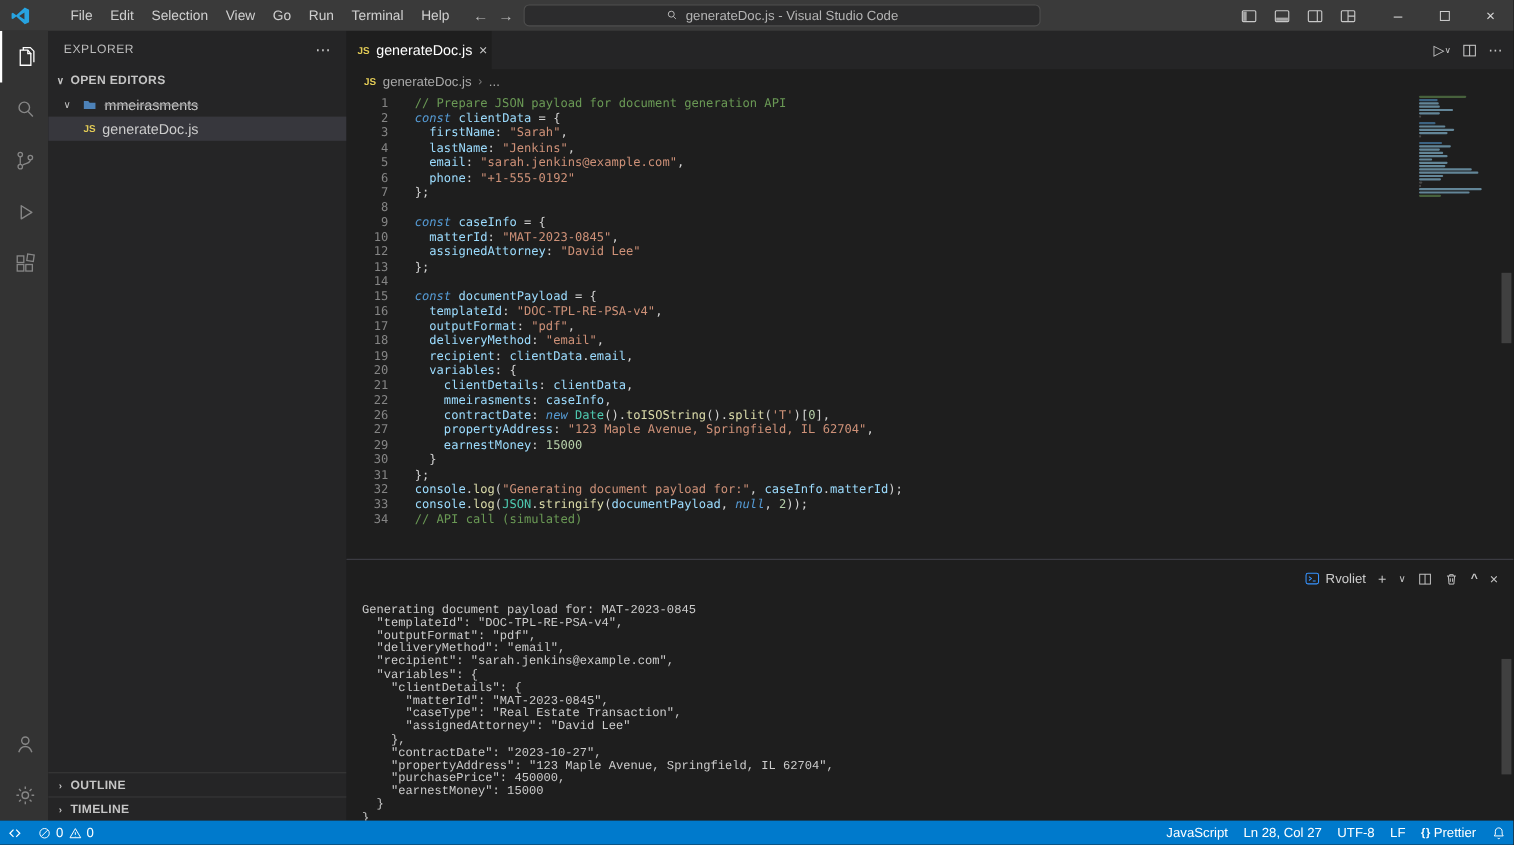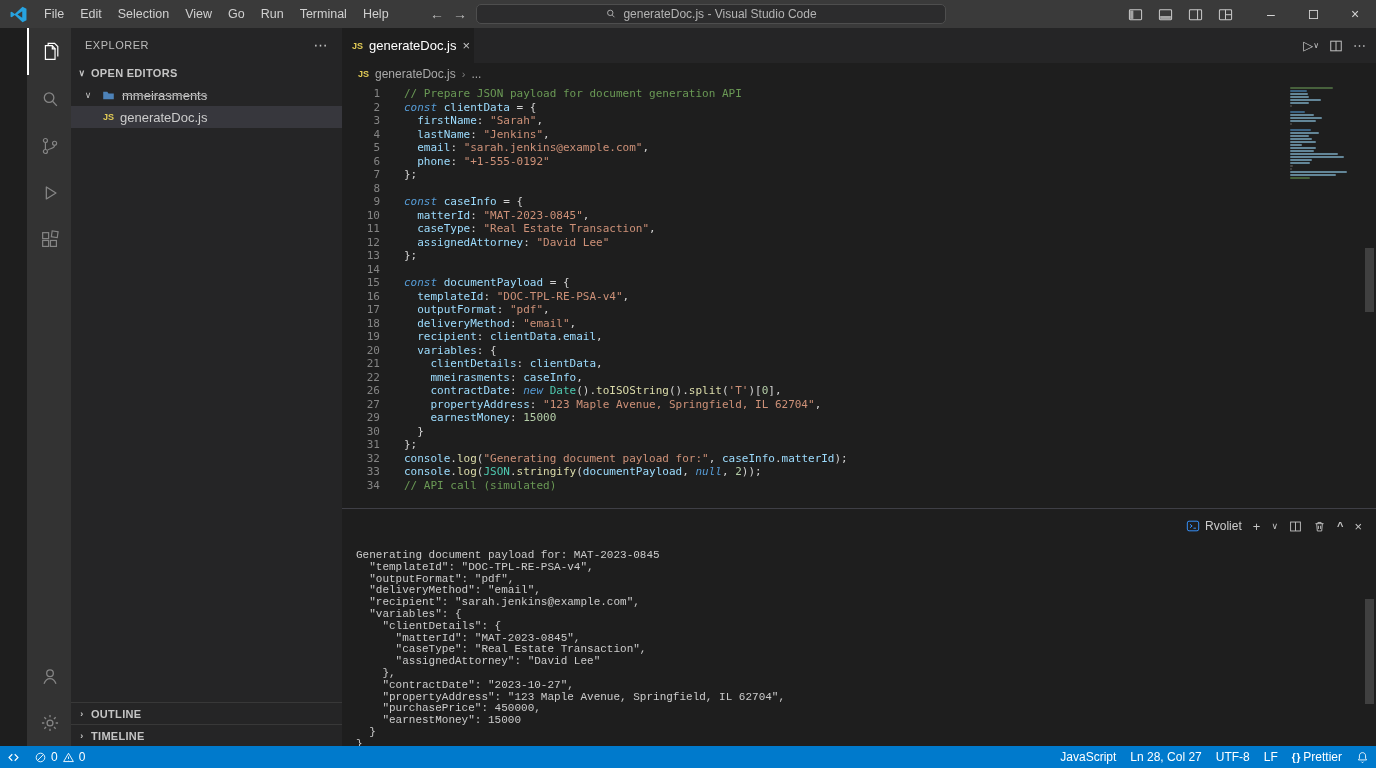--- a/index.html
+++ b/index.html
@@ -2,32 +2,32 @@
 <html style="--c-status: #007acc; --c-titlebar: #3a3a3a; --c-activity: #333333; --c-sidebar: #252526; --c-editor: #1e1e1e; --c-selected: #37373d; --tk-kw: #569cd6; --tk-var: #9cdcfe; --tk-str: #ce9178; --tk-num: #b5cea8; --tk-fn: #dcdcaa; --tk-cls: #4ec9b0; --tk-pun: #d4d4d4; --tk-cm: #6a9955; --tk-txt: #d4d4d4;"><head>
 <meta charset="utf-8">
 <style>
   *{margin:0;padding:0;box-sizing:border-box;}
   html,body{width:1376px;height:768px;overflow:hidden;background:#1e1e1e;font-family:"Liberation Sans",sans-serif;}
   .window{width:1376px;height:768px;display:flex;flex-direction:column;color:#cccccc;font-size:13px;}
 
   
   .titlebar{flex:0 0 28px;background:var(--c-titlebar,#3a3a3a);display:flex;align-items:center;position:relative;}
   .logo{width:36px;display:flex;justify-content:center;align-items:center;}
-  .menu-bar{display:flex;height:100%;}
+  .menu-bar{display:flex;height:100%;margin-left:20px;}
   .menu-item{padding:0 8px;line-height:28px;font-size:12.5px;color:#d0d0d0;cursor:default;}
   .title-center{position:absolute;left:50%;top:4px;transform:translateX(-50%);display:flex;align-items:center;gap:9px;}
   .nav-arrow{color:#bdbdbd;font-size:14px;line-height:20px;}
   .command-center{width:470px;height:20px;background:#2c2c2d;border:1px solid #4e4e4e;border-radius:5px;display:flex;align-items:center;justify-content:center;gap:6px;color:#b4b4b4;font-size:12px;}
   .titlebar-right{margin-left:auto;display:flex;align-items:center;height:100%;}
   .layout-icons{display:flex;gap:4px;margin-right:12px;color:#c8c8c8;}
   .icon-btn{width:26px;height:26px;display:flex;align-items:center;justify-content:center;}
   .win-btn{width:42px;height:28px;display:flex;align-items:center;justify-content:center;color:#d4d4d4;font-size:14px;}
 
   
-  .main{flex:1;display:flex;min-height:0;margin-left:27px;}
+  .main{flex:1;display:flex;min-height:0;}
   .activitybar{flex:0 0 44px;background:var(--c-activity,#333333);display:flex;flex-direction:column;align-items:stretch;}
   .act-item{height:47px;display:flex;align-items:center;justify-content:center;color:#868686;border-left:2px solid transparent;}
   .act-item.active{color:#ffffff;border-left-color:#ffffff;}
   .act-spacer{flex:1;}
 
   
   .sidebar{flex:0 0 271px;background:var(--c-sidebar,#252526);display:flex;flex-direction:column;min-height:0;}
   .sidebar-header{flex:0 0 34px;display:flex;align-items:center;padding:0 14px;font-size:11px;letter-spacing:.5px;color:#bbbbbb;}
   .sidebar-header .more{margin-left:auto;color:#c5c5c5;font-size:14px;}
   .section-row{height:22px;display:flex;align-items:center;font-size:11px;font-weight:700;color:#c5c5c5;letter-spacing:.3px;padding-left:4px;gap:2px;}
@@ -270,21 +270,20 @@
             <div class="code-line"><div class="line-num">1</div><div class="line-content"><span class="tk-cm">// Prepare JSON payload for document generation API</span></div></div>
             <div class="code-line"><div class="line-num">2</div><div class="line-content"><span class="tk-kw">const</span><span class="tk-txt"> </span><span class="tk-var">clientData</span><span class="tk-txt"> </span><span class="tk-pun">=</span><span class="tk-txt"> </span><span class="tk-pun">{</span></div></div>
             <div class="code-line"><div class="line-num">3</div><div class="line-content"><span class="tk-txt">  </span><span class="tk-var">firstName</span><span class="tk-pun">:</span><span class="tk-txt"> </span><span class="tk-str">"Sarah"</span><span class="tk-pun">,</span></div></div>
             <div class="code-line"><div class="line-num">4</div><div class="line-content"><span class="tk-txt">  </span><span class="tk-var">lastName</span><span class="tk-pun">:</span><span class="tk-txt"> </span><span class="tk-str">"Jenkins"</span><span class="tk-pun">,</span></div></div>
             <div class="code-line"><div class="line-num">5</div><div class="line-content"><span class="tk-txt">  </span><span class="tk-var">email</span><span class="tk-pun">:</span><span class="tk-txt"> </span><span class="tk-str">"sarah.jenkins@example.com"</span><span class="tk-pun">,</span></div></div>
             <div class="code-line"><div class="line-num">6</div><div class="line-content"><span class="tk-txt">  </span><span class="tk-var">phone</span><span class="tk-pun">:</span><span class="tk-txt"> </span><span class="tk-str">"+1-555-0192"</span></div></div>
             <div class="code-line"><div class="line-num">7</div><div class="line-content"><span class="tk-pun">};</span></div></div>
             <div class="code-line"><div class="line-num">8</div><div class="line-content"></div></div>
             <div class="code-line"><div class="line-num">9</div><div class="line-content"><span class="tk-kw">const</span><span class="tk-txt"> </span><span class="tk-var">caseInfo</span><span class="tk-txt"> </span><span class="tk-pun">=</span><span class="tk-txt"> </span><span class="tk-pun">{</span></div></div>
             <div class="code-line"><div class="line-num">10</div><div class="line-content"><span class="tk-txt">  </span><span class="tk-var">matterId</span><span class="tk-pun">:</span><span class="tk-txt"> </span><span class="tk-str">"MAT-2023-0845"</span><span class="tk-pun">,</span></div></div>
-            <div class="code-line"><div class="line-num">11</div><div class="line-content"><span class="tk-txt">  </span><span class="tk-var">caseType</span><span class="tk-pun">:</span><span class="tk-txt"> </span><span class="tk-str">"Real Estate Transaction"</span><span class="tk-pun">,</span></div></div>
             <div class="code-line"><div class="line-num">12</div><div class="line-content"><span class="tk-txt">  </span><span class="tk-var">assignedAttorney</span><span class="tk-pun">:</span><span class="tk-txt"> </span><span class="tk-str">"David Lee"</span></div></div>
             <div class="code-line"><div class="line-num">13</div><div class="line-content"><span class="tk-pun">};</span></div></div>
             <div class="code-line"><div class="line-num">14</div><div class="line-content"></div></div>
             <div class="code-line"><div class="line-num">15</div><div class="line-content"><span class="tk-kw">const</span><span class="tk-txt"> </span><span class="tk-var">documentPayload</span><span class="tk-txt"> </span><span class="tk-pun">=</span><span class="tk-txt"> </span><span class="tk-pun">{</span></div></div>
             <div class="code-line"><div class="line-num">16</div><div class="line-content"><span class="tk-txt">  </span><span class="tk-var">templateId</span><span class="tk-pun">:</span><span class="tk-txt"> </span><span class="tk-str">"DOC-TPL-RE-PSA-v4"</span><span class="tk-pun">,</span></div></div>
             <div class="code-line"><div class="line-num">17</div><div class="line-content"><span class="tk-txt">  </span><span class="tk-var">outputFormat</span><span class="tk-pun">:</span><span class="tk-txt"> </span><span class="tk-str">"pdf"</span><span class="tk-pun">,</span></div></div>
             <div class="code-line"><div class="line-num">18</div><div class="line-content"><span class="tk-txt">  </span><span class="tk-var">deliveryMethod</span><span class="tk-pun">:</span><span class="tk-txt"> </span><span class="tk-str">"email"</span><span class="tk-pun">,</span></div></div>
             <div class="code-line"><div class="line-num">19</div><div class="line-content"><span class="tk-txt">  </span><span class="tk-var">recipient</span><span class="tk-pun">:</span><span class="tk-txt"> </span><span class="tk-var">clientData</span><span class="tk-pun">.</span><span class="tk-var">email</span><span class="tk-pun">,</span></div></div>
             <div class="code-line"><div class="line-num">20</div><div class="line-content"><span class="tk-txt">  </span><span class="tk-var">variables</span><span class="tk-pun">:</span><span class="tk-txt"> </span><span class="tk-pun">{</span></div></div>
             <div class="code-line"><div class="line-num">21</div><div class="line-content"><span class="tk-txt">    </span><span class="tk-var">clientDetails</span><span class="tk-pun">:</span><span class="tk-txt"> </span><span class="tk-var">clientData</span><span class="tk-pun">,</span></div></div>

